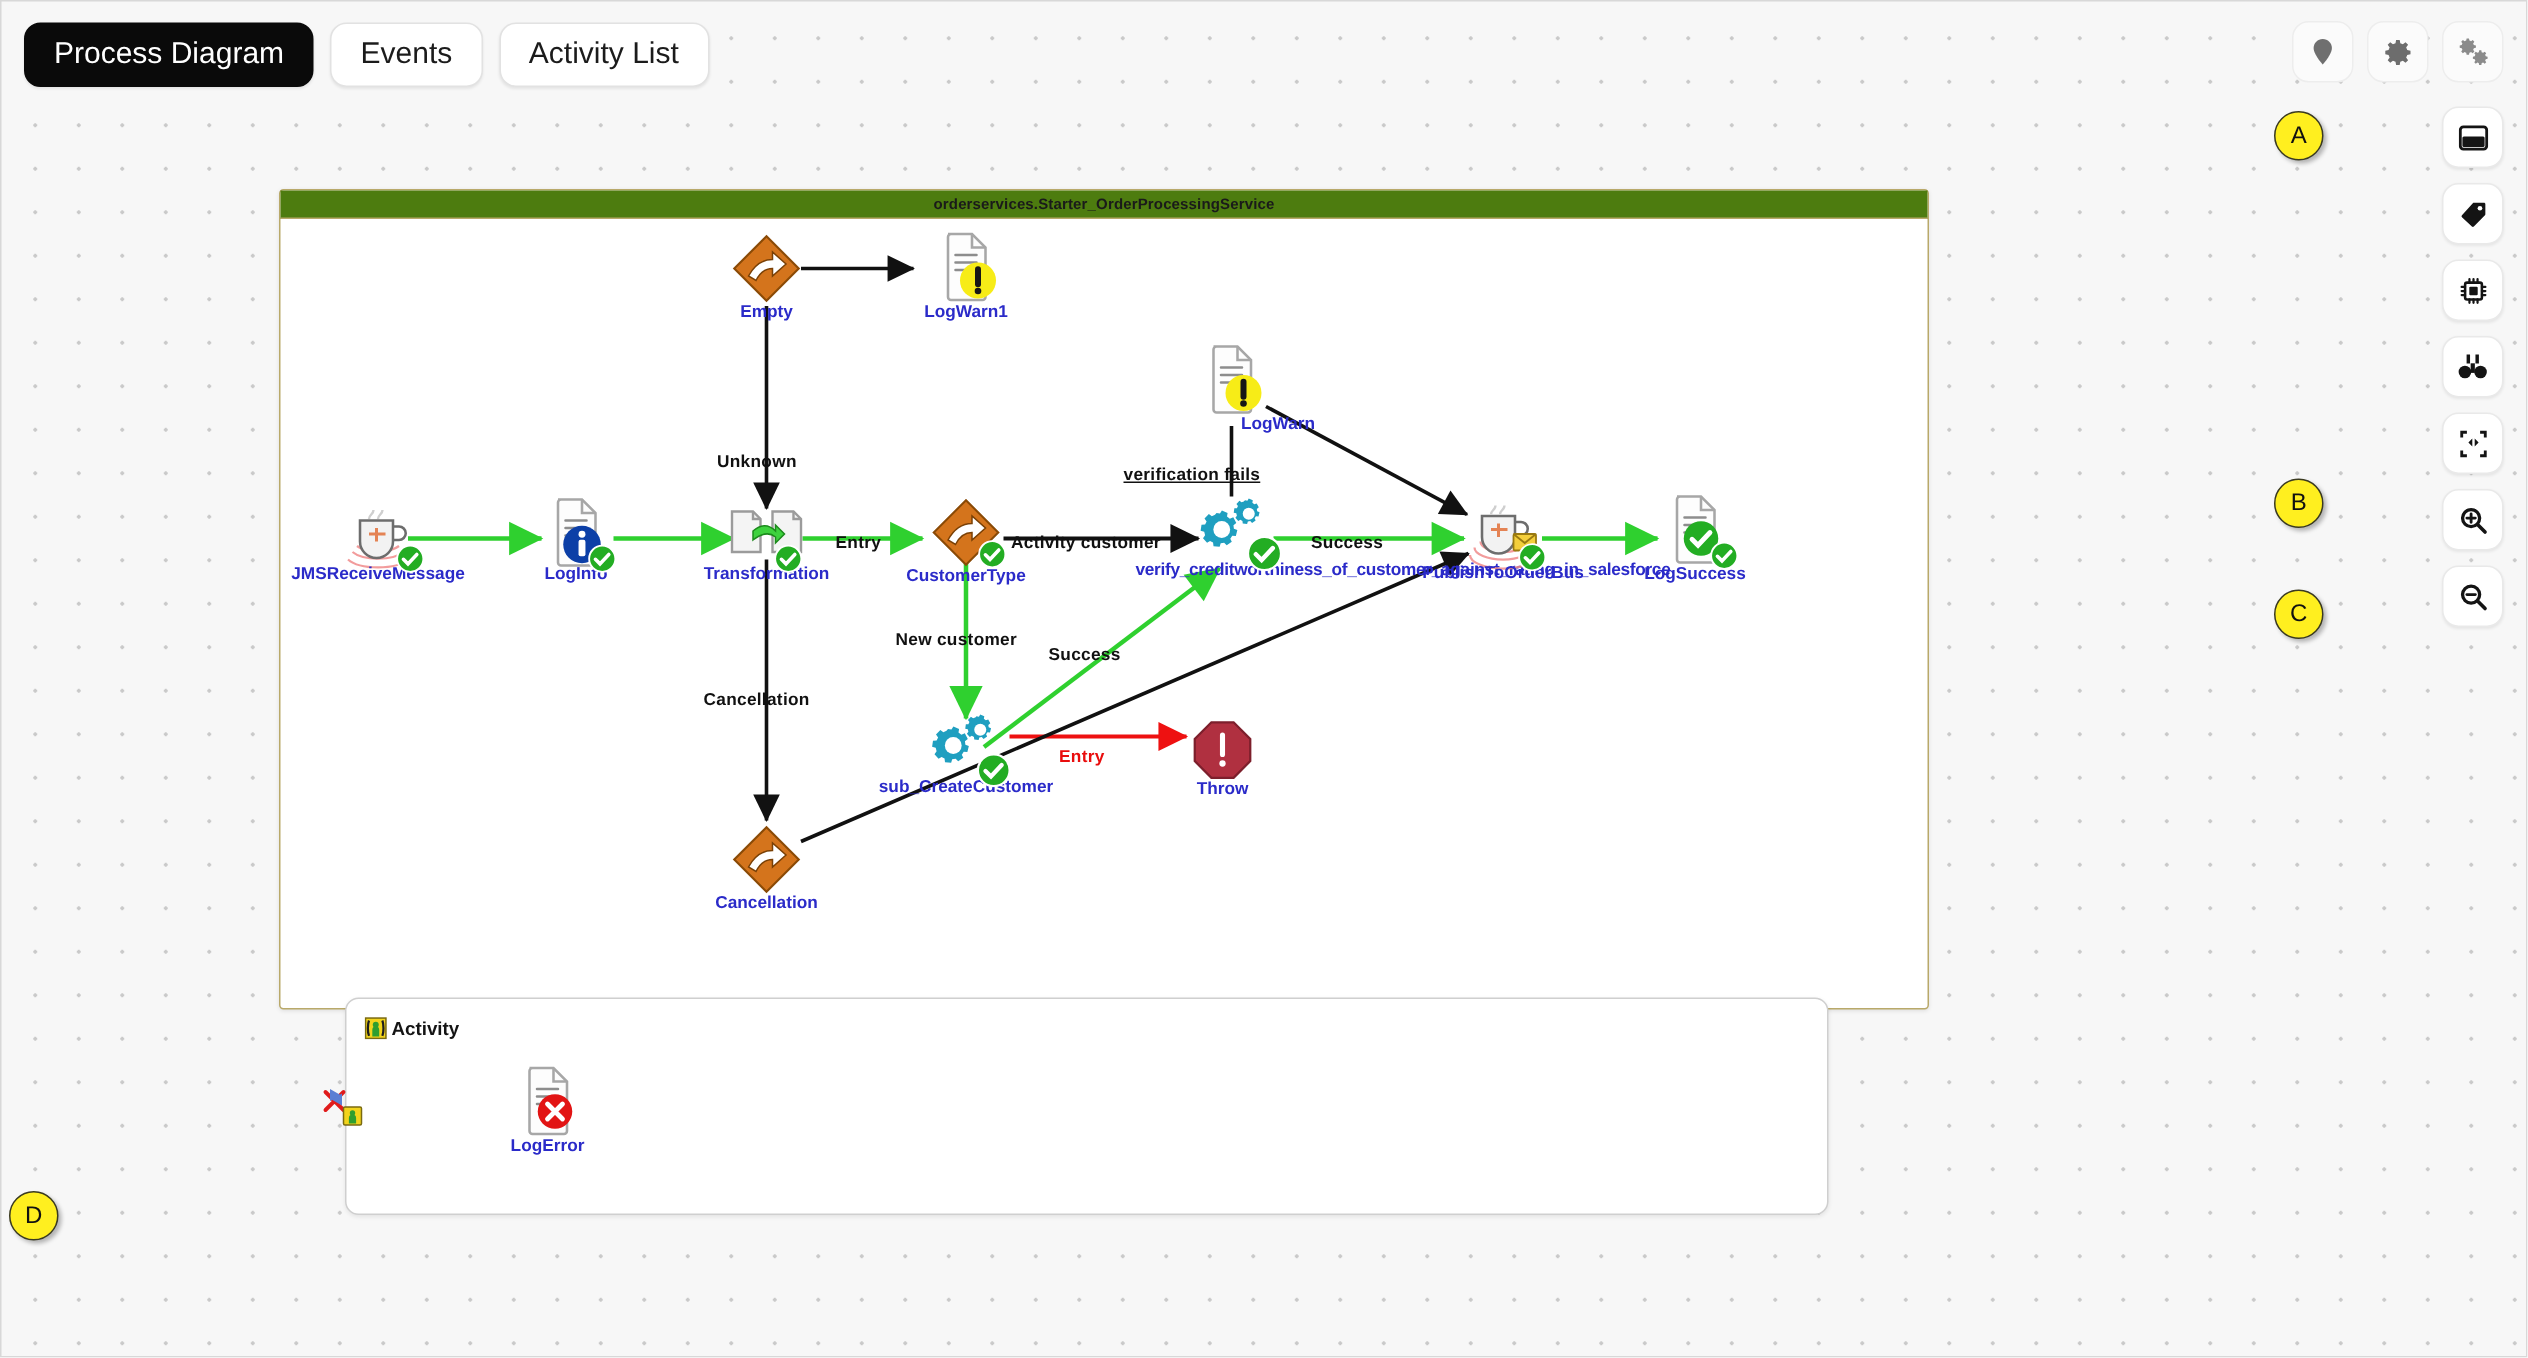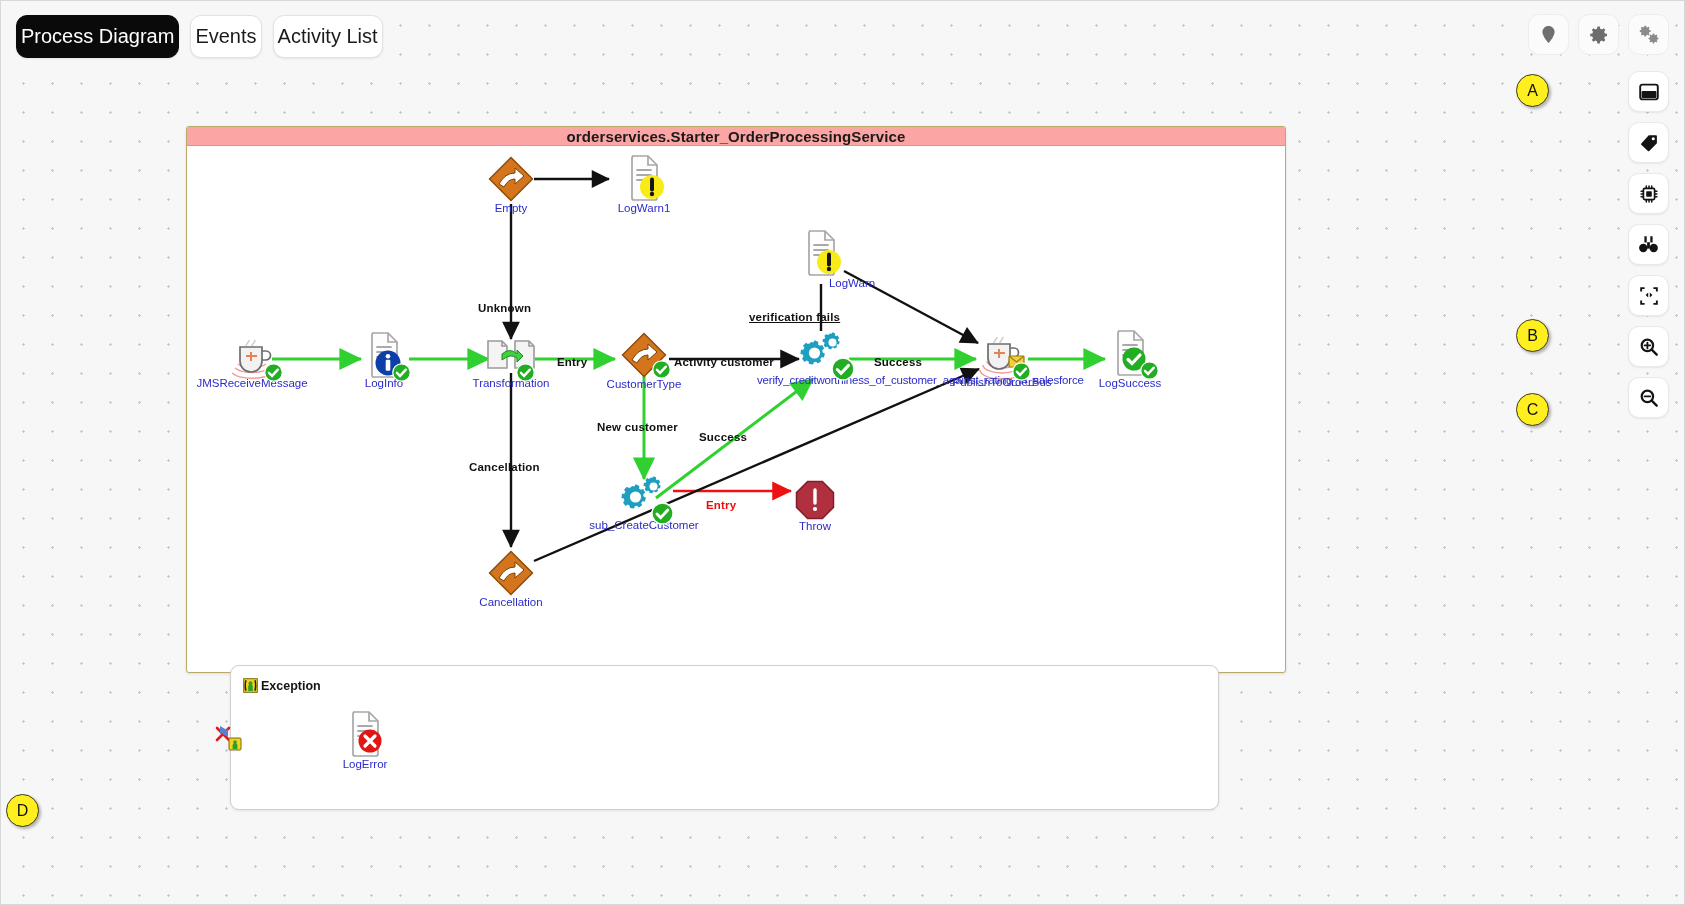--- a/index.html
+++ b/index.html
@@ -16,21 +16,21 @@
     background-image: radial-gradient(#c9c9c9 1.1px, transparent 1.2px);
     background-size: 29px 29px;
     background-position: 8px 10px;
     border: 1px solid #d8d8d8;
   }
 
   
   .tabbar { position: absolute; left: 15px; top: 14px; display: flex; gap: 11px; z-index: 40; }
   .tab {
     background: #ffffff; border: 1px solid #e2e2e2; border-radius: 11px;
-    padding: 9px 4px; font-size: 20px; color: #1b1b1b; line-height: 1.15;
+    padding: 9px 19px; font-size: 20px; color: #1b1b1b; line-height: 1.15;
     box-shadow: 0 1px 2px rgba(0,0,0,.08); white-space: nowrap; cursor: pointer;
   }
   .tab.active { background: #0a0a0a; color: #ffffff; border-color: #0a0a0a; font-weight: 400; }
 
   
   .topicons { position: absolute; right: 15px; top: 13px; display: flex; gap: 9px; z-index: 40; }
   .ticon {
     width: 41px; height: 41px; border-radius: 11px; background: #fbfbfb;
     border: 1px solid #ededed; display: flex; align-items: center; justify-content: center;
     cursor: pointer;
@@ -53,43 +53,43 @@
     box-shadow: 2px 2px 3px rgba(0,0,0,.28);
   }
 
   
   .proc-panel {
     position: absolute; left: 185px; top: 125px; width: 1100px; height: 547px;
     background: #ffffff; border: 1.5px solid #b9a96a; border-radius: 3px;
     box-shadow: 0 1px 3px rgba(0,0,0,.1);
   }
   .proc-title {
-    height: 19px; background: #fca5a5; border-bottom: 1.5px solid #b9a96a;
+    height: 19px; background: #4d7c0f; border-bottom: 1.5px solid #b9a96a;
     display: flex; align-items: center; justify-content: center;
-    font-size: 15px; font-weight: bold; color: #1a1a1a; letter-spacing: .1px;
+    font-size: 10px; font-weight: bold; color: #1a1a1a; letter-spacing: .1px;
   }
   .exc-panel {
     position: absolute; left: 229px; top: 664px; width: 989px; height: 145px;
     background: #ffffff; border: 1.4px solid #cfcfcf; border-radius: 9px;
     box-shadow: 0 1px 3px rgba(0,0,0,.08);
   }
   .exc-head {
     position: absolute; left: 12px; top: 12px; display: flex; align-items: center; gap: 3px;
     font-size: 12.5px; font-weight: bold; color: #141414;
   }
 
   
   #wires { position: absolute; left: 0; top: 0; width: 1685px; height: 905px; pointer-events: none; z-index: 10; }
 
   
   .node { position: absolute; z-index: 20; width: 0; height: 0; }
   .node .glyph { position: absolute; left: 50%; top: 0; transform: translateX(-50%); }
   .node .nlabel {
     position: absolute; left: 50%; transform: translateX(-50%);
-    font-size: 11.5px; font-weight: normal; color: #2b2bc9; white-space: nowrap; text-align: left;
+    font-size: 11.5px; font-weight: bold; color: #2b2bc9; white-space: nowrap; text-align: left;
   }
   .node .nlabel.wrap { white-space: normal; width: 132px; line-height: 11.5px; letter-spacing: -.2px; }
 
   .edgelabel {
     position: absolute; z-index: 25; font-size: 11.5px; font-weight: bold;
     color: #111; white-space: nowrap; letter-spacing: .2px;
   }
   .edgelabel.err { color: #e90d0d; }
 
   .chk { position: absolute; width: 19px; height: 19px; z-index: 22; }
@@ -187,21 +187,21 @@
 
   <div class="exc-panel">
     <div class="exc-head">
       <svg width="15" height="15" viewBox="0 0 15 15">
         <rect x="0.7" y="0.7" width="13.6" height="13.6" fill="#f2d41c" stroke="#7a6a10" stroke-width="1"></rect>
         <path d="M3 2.3c-1 2.4-1 7.9 0 10.3" stroke="#1d1d1d" stroke-width="1.5" fill="none"></path>
         <path d="M11.9 2.3c1 2.4 1 7.9 0 10.3" stroke="#1d1d1d" stroke-width="1.5" fill="none"></path>
         <circle cx="7.5" cy="5.2" r="2" fill="#2f9e2f"></circle>
         <path d="M5.2 13V8.6a2.3 2.3 0 014.6 0V13z" fill="#2f9e2f"></path>
       </svg>
-      <span>Exception</span>
+      <span>Activity</span>
     </div>
   </div>
 
   <svg id="wires">
     <defs>
       <marker id="ag" markerWidth="9" markerHeight="9" refX="7.6" refY="4.5" orient="auto">
         <path d="M0.4,0.8 L8,4.5 L0.4,8.2 z" fill="#2fd02f"></path>
       </marker>
       <marker id="ab" markerWidth="9" markerHeight="9" refX="7.6" refY="4.5" orient="auto">
         <path d="M0.4,0.8 L8,4.5 L0.4,8.2 z" fill="#111111"></path>

